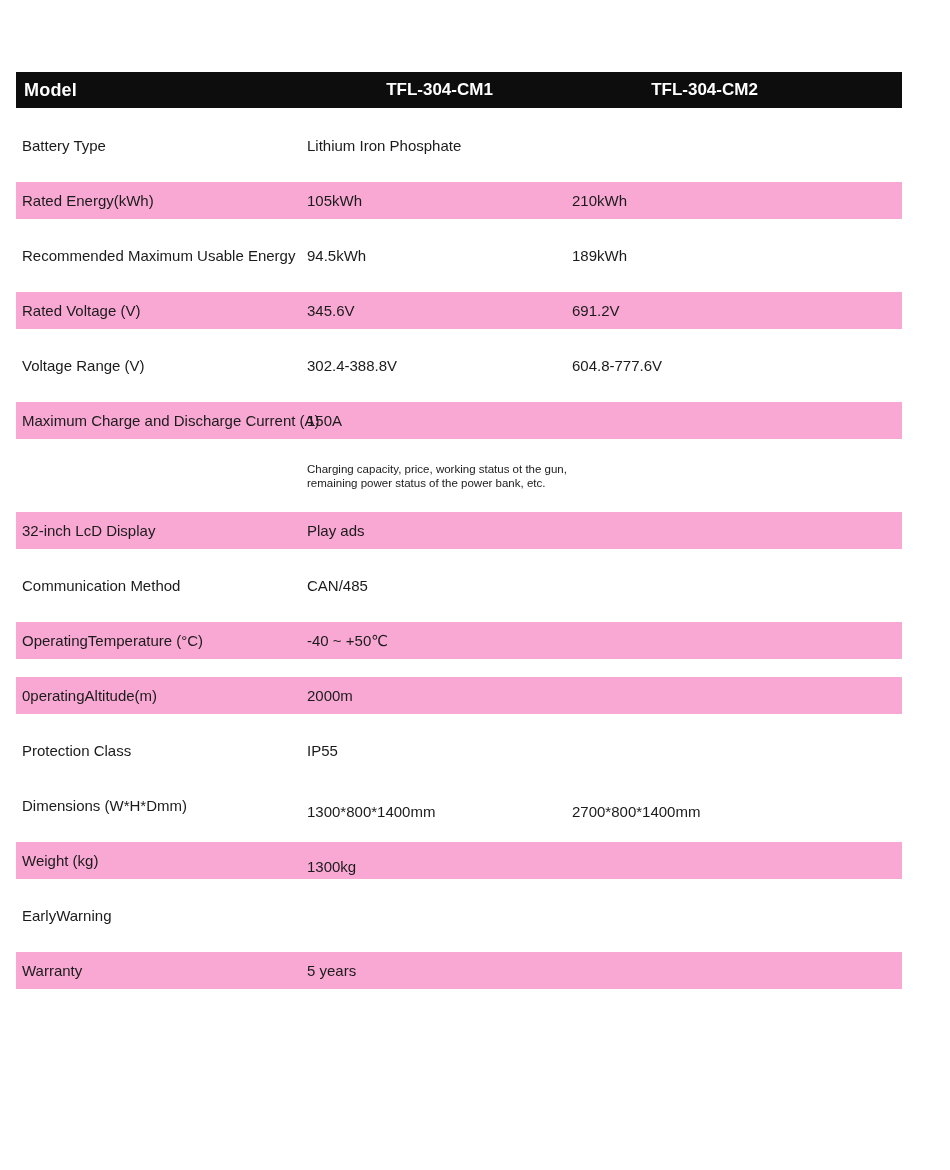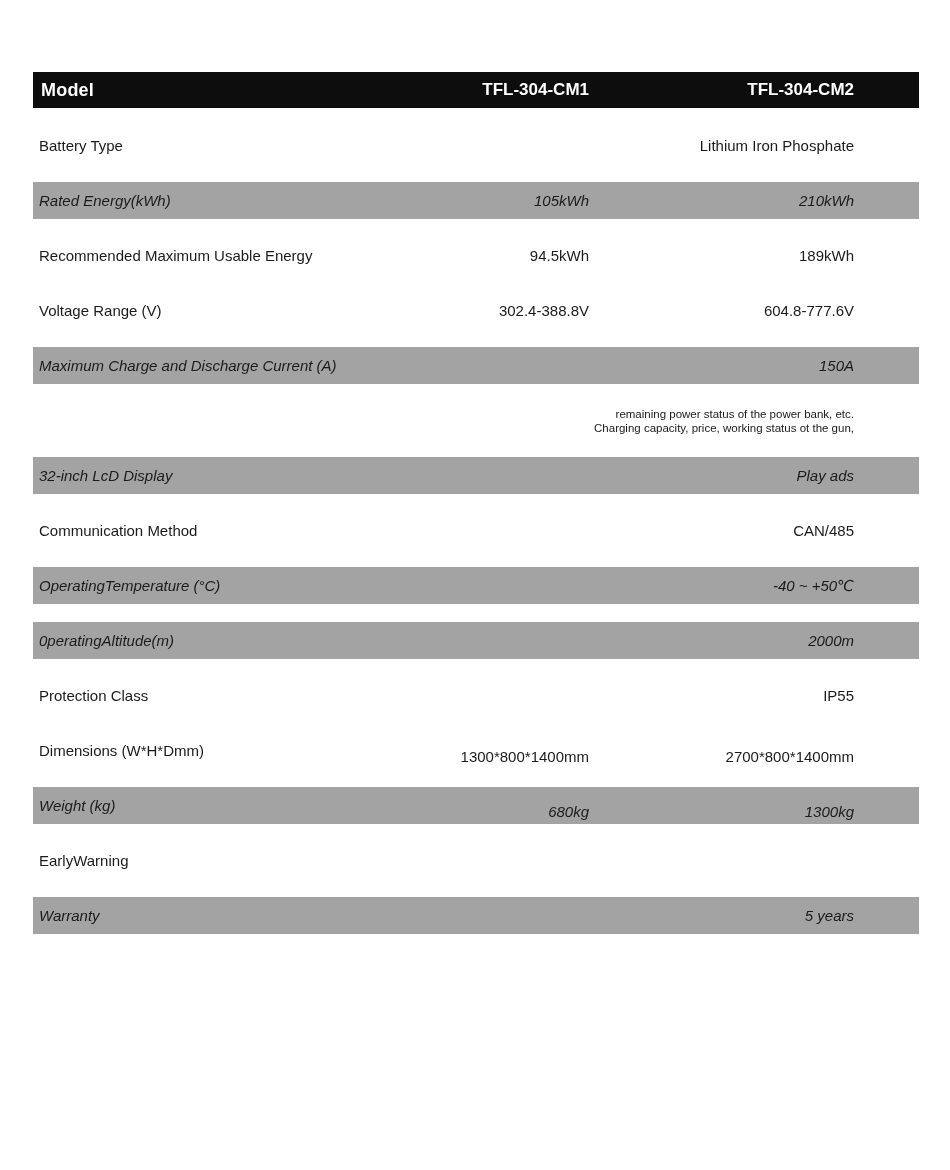--- a/index.html
+++ b/index.html
@@ -7,52 +7,52 @@
     padding: 0;
     width: 950px;
     height: 1170px;
     background: #ffffff;
     overflow: hidden;
     font-family: "Liberation Sans", "DejaVu Sans", sans-serif;
     color: #1b1b1b;
   }
   .spec-table {
     position: absolute;
-    left: 33px;
+    left: 16px;
     top: 72px;
     width: 886px;
   }
   .thead {
     height: 36px;
     background: #0d0d0d;
     color: #ffffff;
     display: grid;
     grid-template-columns: 291px 265px 265px 1fr;
     align-items: center;
     font-weight: bold;
     font-size: 18px;
   }
   .thead .hlabel { padding-left: 8px; letter-spacing: 0.2px; }
-  .thead .hcol  { text-align: right; font-size: 17px; }
+  .thead .hcol  { text-align: center; font-size: 17px; }
   .tbody {
     display: flex;
     flex-direction: column;
     padding-top: 10px;
   }
   .trow {
     height: 37px;
     margin: 9px 0;
     display: grid;
     grid-template-columns: 291px 265px 265px 1fr;
     align-items: center;
     font-size: 15px;
   }
-  .trow.striped { background: #a3a3a3; font-style: italic; }
+  .trow.striped { background: #f9a8d4; }
   .lbl { padding-left: 6px; white-space: nowrap; }
-  .val { text-align: right; white-space: nowrap; }
+  .val { text-align: left; white-space: nowrap; }
   .val.span { grid-column: 2 / 4; }
   .val.small {
     font-size: 11.5px;
     line-height: 14px;
     white-space: normal;
   }
   .trow.vals-low .val { transform: translateY(6px); }
 </style>
 </head>
 <body>
@@ -77,36 +77,41 @@
       <div class="val">105kWh</div>
       <div class="val">210kWh</div>
     </div>
 
     <div class="trow">
       <div class="lbl">Recommended Maximum Usable Energy</div>
       <div class="val">94.5kWh</div>
       <div class="val">189kWh</div>
     </div>
 
+    <div class="trow striped">
+      <div class="lbl">Rated Voltage (V)</div>
+      <div class="val">345.6V</div>
+      <div class="val">691.2V</div>
+    </div>
 
     <div class="trow">
       <div class="lbl">Voltage Range (V)</div>
       <div class="val">302.4-388.8V</div>
       <div class="val">604.8-777.6V</div>
     </div>
 
     <div class="trow striped">
       <div class="lbl">Maximum Charge and Discharge Current (A)</div>
       <div class="val span">150A</div>
     </div>
 
     <div class="trow">
       <div class="val span small">
+        <div>Charging capacity, price, working status ot the gun,</div>
         <div>remaining power status of the power bank, etc.</div>
-        <div>Charging capacity, price, working status ot the gun,</div>
       </div>
     </div>
 
     <div class="trow striped">
       <div class="lbl">32-inch LcD Display</div>
       <div class="val span">Play ads</div>
     </div>
 
     <div class="trow">
       <div class="lbl">Communication Method</div>
@@ -131,21 +136,20 @@
 
 
     <div class="trow vals-low">
       <div class="lbl">Dimensions (W*H*Dmm)</div>
       <div class="val">1300*800*1400mm</div>
       <div class="val">2700*800*1400mm</div>
     </div>
 
     <div class="trow striped vals-low">
       <div class="lbl">Weight (kg)</div>
-      <div class="val">680kg</div>
       <div class="val">1300kg</div>
     </div>
 
     <div class="trow">
       <div class="lbl">EarlyWarning</div>
     </div>
 
     <div class="trow striped">
       <div class="lbl">Warranty</div>
       <div class="val span">5 years</div>

